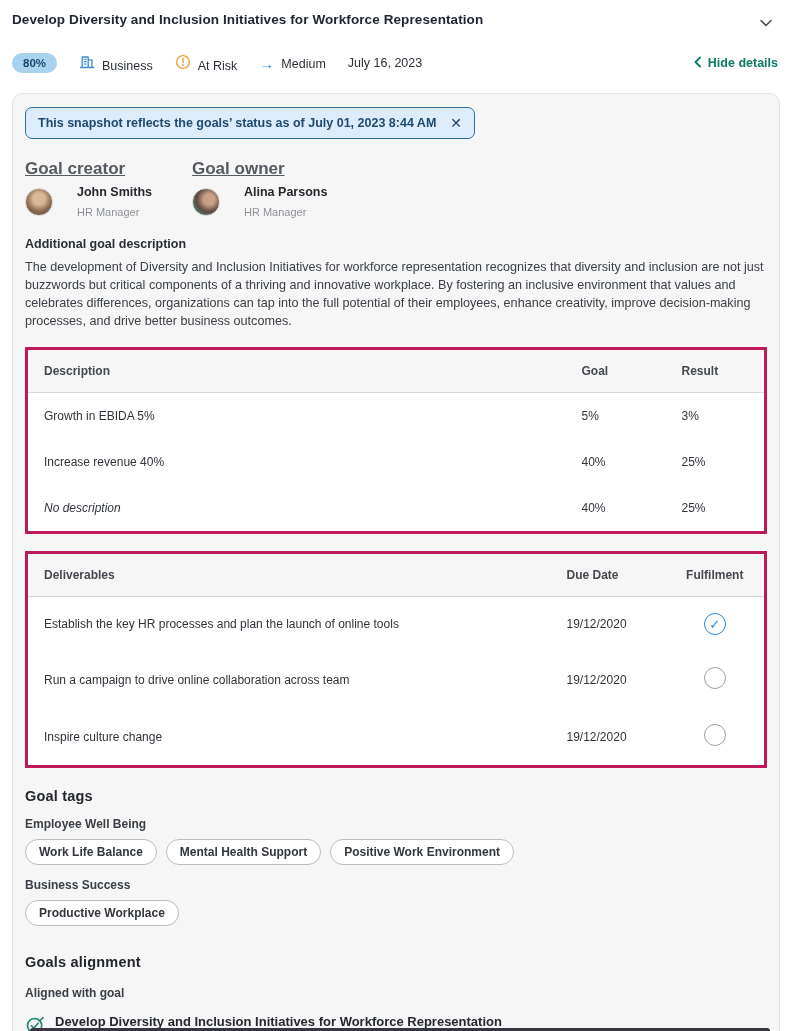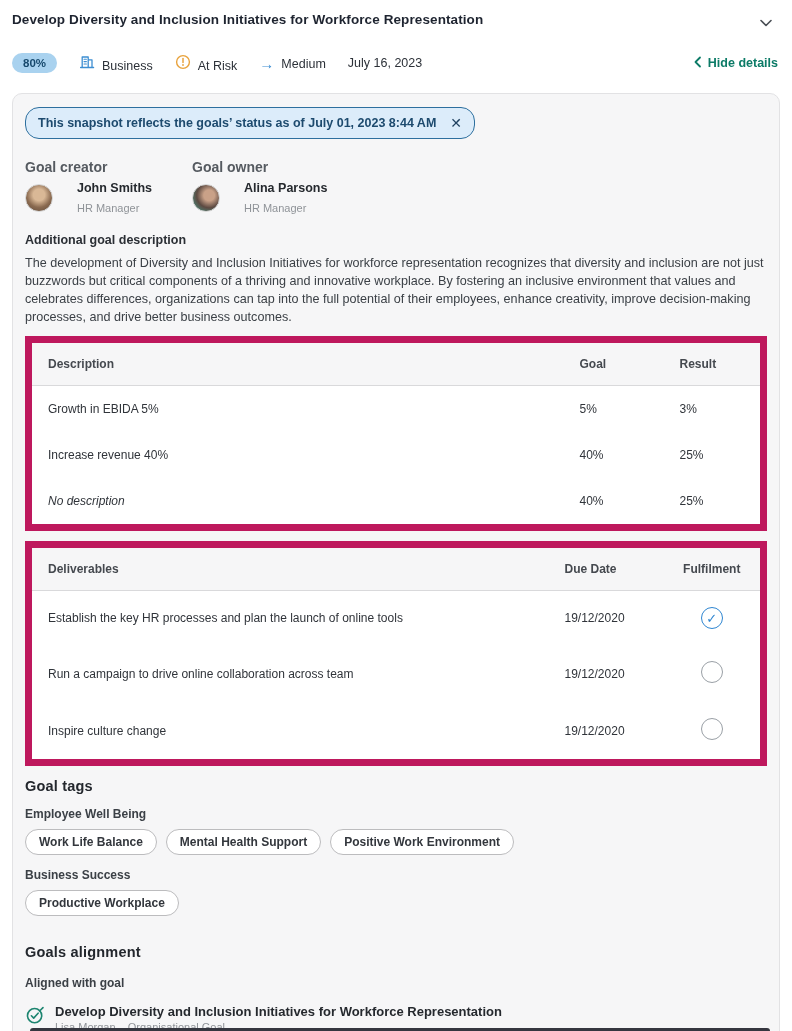--- a/index.html
+++ b/index.html
@@ -66,30 +66,30 @@
     border-radius: 10px;
     padding: 13px 12px 0 12px;
   }
 
   .banner {
     display: inline-flex;
     align-items: center;
     gap: 14px;
     background: #dcecfa;
     border: 1.5px solid #2d6f9e;
-    border-radius: 14px;
+    border-radius: 7px;
     padding: 8px 12px;
     font-size: 12.5px;
     font-weight: bold;
     color: #1d4a6e;
   }
   .banner-close { cursor: pointer; font-size: 14px; font-weight: bold; color: #1d3f5e; line-height: 1; }
 
   .people-row { display: flex; gap: 40px; margin-top: 20px; }
-  .person-label { font-size: 14px; font-weight: bold; color: #555a60; }
+  .person-label { font-size: 17px; font-weight: bold; color: #555a60; text-decoration: underline; }
   .person { display: flex; align-items: center; gap: 24px; margin-top: 6px; }
   .avatar {
     width: 28px; height: 28px; border-radius: 50%;
     border: 1px solid #d5d5d5;
   }
   .avatar.creator { background: radial-gradient(circle at 50% 38%, #d9b896 28%, #8a6a50 60%, #5f4a3a 100%); }
   .avatar.owner   { background: radial-gradient(circle at 62% 40%, #c9a188 24%, #5d4a42 55%, #3fa08f 100%); }
   .person-name { font-size: 12.5px; font-weight: bold; color: #25292e; }
   .person-role { font-size: 11px; color: #8f9398; margin-top: 7px; }
 
@@ -97,24 +97,24 @@
   .desc-text {
     margin-top: 7px;
     font-size: 12.6px;
     line-height: 1.43;
     color: #3b4046;
   }
 
   
   table.data-table {
     width: 100%;
-    margin-top: 10px;
+    margin-top: 17px;
     border-collapse: collapse;
     background: #ffffff;
-    border: 7px solid #be185d;
+    border: 3px solid #be185d;
     font-size: 12px;
   }
   table.data-table thead th {
     text-align: left;
     font-size: 12px;
     font-weight: bold;
     color: #45494f;
     background: #f6f6f7;
     padding: 14px 16px;
     border-bottom: 1px solid #d9d9db;
@@ -135,21 +135,21 @@
     width: 22px; height: 22px; border-radius: 50%;
     border: 1.6px solid #9aa0a6;
     background: #fff; cursor: pointer;
   }
   .fulfilment .check { display: none; color: #2f86d1; font-size: 13px; font-weight: bold; line-height: 1; }
   .fulfilment.checked { border-color: #2f86d1; }
   .fulfilment.checked .check { display: block; }
 
   
   .big-heading { font-size: 14.5px; font-weight: bold; color: #23272d; letter-spacing: .2px; }
-  .tags-section { margin-top: 12px; }
+  .tags-section { margin-top: 20px; }
   .tag-group-label { font-size: 12px; font-weight: bold; color: #3b4046; margin-top: 13px; }
   .tag-row { display: flex; flex-wrap: wrap; gap: 9px; margin-top: 8px; }
   .tag {
     background: #ffffff;
     border: 1px solid #bcbcbe;
     border-radius: 999px;
     padding: 5px 13px;
     font-size: 12px;
     font-weight: bold;
     color: #33373d;

